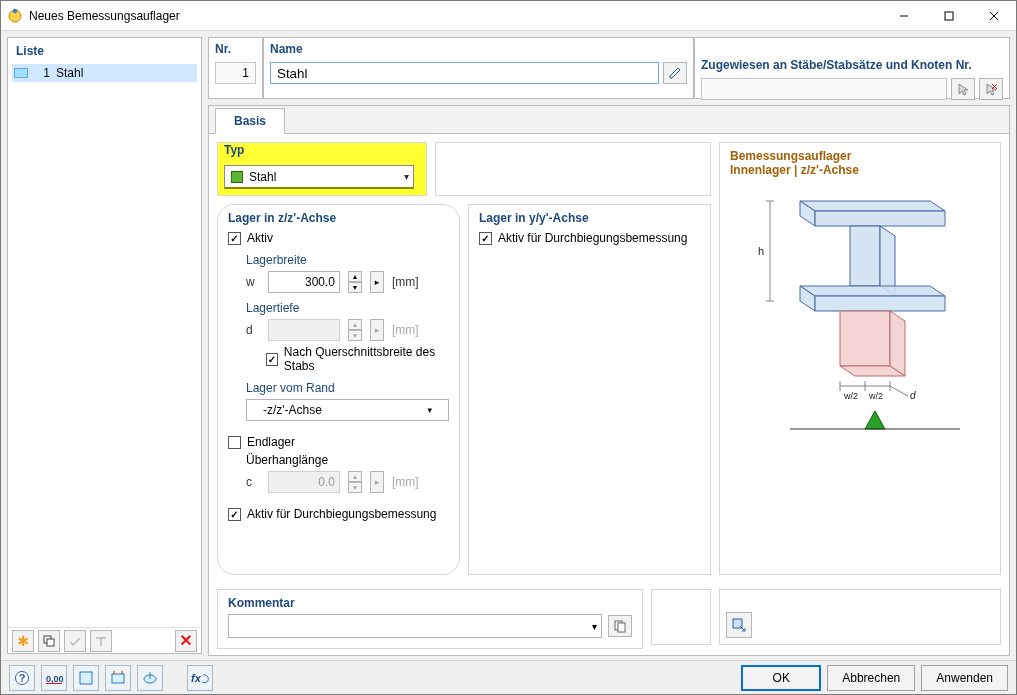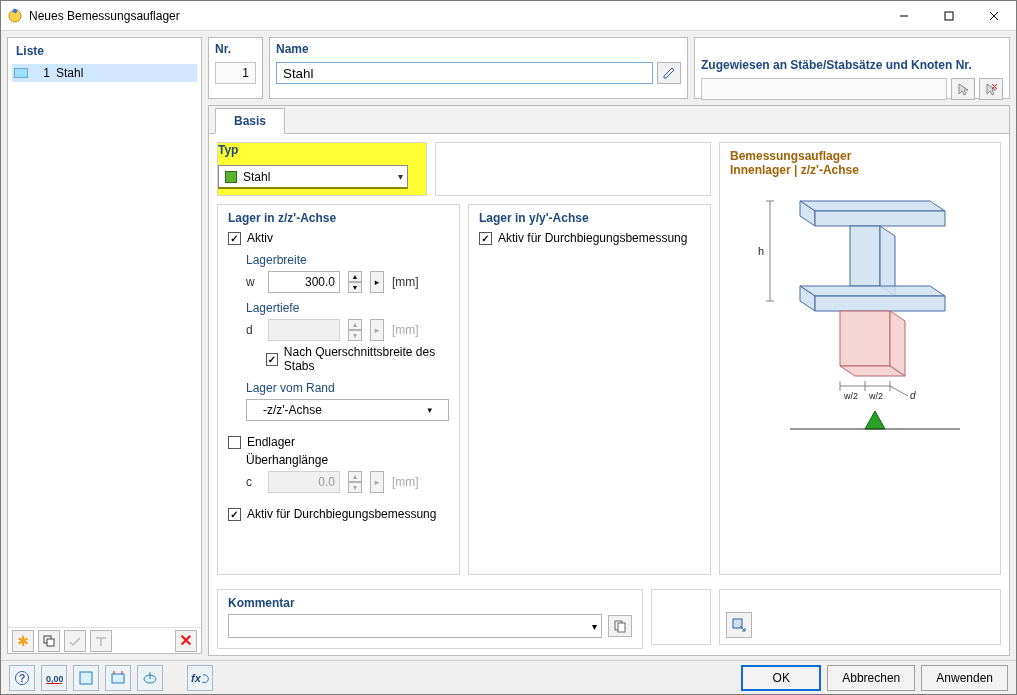--- a/index.html
+++ b/index.html
@@ -102,21 +102,21 @@
   .tb-spacer { flex: 1; }
   .red-x { color: #e71d1d; font-weight: bold; font-size: 16px; line-height: 1;}
   .orange-star { color:#f2a11f; font-size:14px;}
 
   .right-area {
     flex: 1;
     display: flex; flex-direction: column;
     gap: 6px;
   }
   .top-row {
-    display: flex; gap: 6px;
+    display: flex; 
     height: 62px;
   }
   .nr-panel { width: 55px; padding: 4px 6px; }
   .nr-panel .num-field {
     margin-top: 6px;
     height: 22px; width: 100%;
     border: 1px solid #c5c5c5;
     background:#fafafa;
     text-align: right;
     padding-right: 6px;
@@ -170,21 +170,21 @@
   .form-right { width:282px; display:flex; flex-direction:column; gap:8px;}
   .group {
     border:1px solid #d6d6d6;
     padding: 6px 10px 10px 10px;
     background:#fff;
   }
   .group-title { color:#1f497d; font-weight:600; margin-bottom:6px;}
   .typ-group { position:relative; }
   .typ-inner {
     background:#ffff33;
-    padding: 4px 6px 8px 6px;
+    padding: 4px 6px 8px 12px;
     margin:-6px -10px -10px -10px;
     border-bottom:1px solid #c0c000;
   }
   .typ-inner .group-title{ margin: 2px 4px 8px 4px;}
   .combo {
     height: 24px;
     border:1px solid #8a8a8a;
     background:#fff;
     display:flex; align-items:center;
     padding:0 4px 0 6px;
@@ -383,21 +383,21 @@
                     <span class="sq"></span>
                     <span class="txt">Stahl</span>
                     <span class="chev">▾</span>
                   </div>
                 </div>
               </div>
               <div class="group" style="flex:1; min-height:54px;"></div>
             </div>
 
             <div style="display:flex; gap:8px; flex:1;">
-              <div class="group" style="flex:1;">
+              <div class="group" style="flex:1;border-radius:17px;">
                 <div class="group-title">Lager in z/z'-Achse</div>
 
                 <div class="check-row">
                   <span class="check checked"></span>
                   <span>Aktiv</span>
                 </div>
 
                 <div class="sub">
                   <div class="lbl">Lagerbreite</div>
                   <div class="inline-field">

